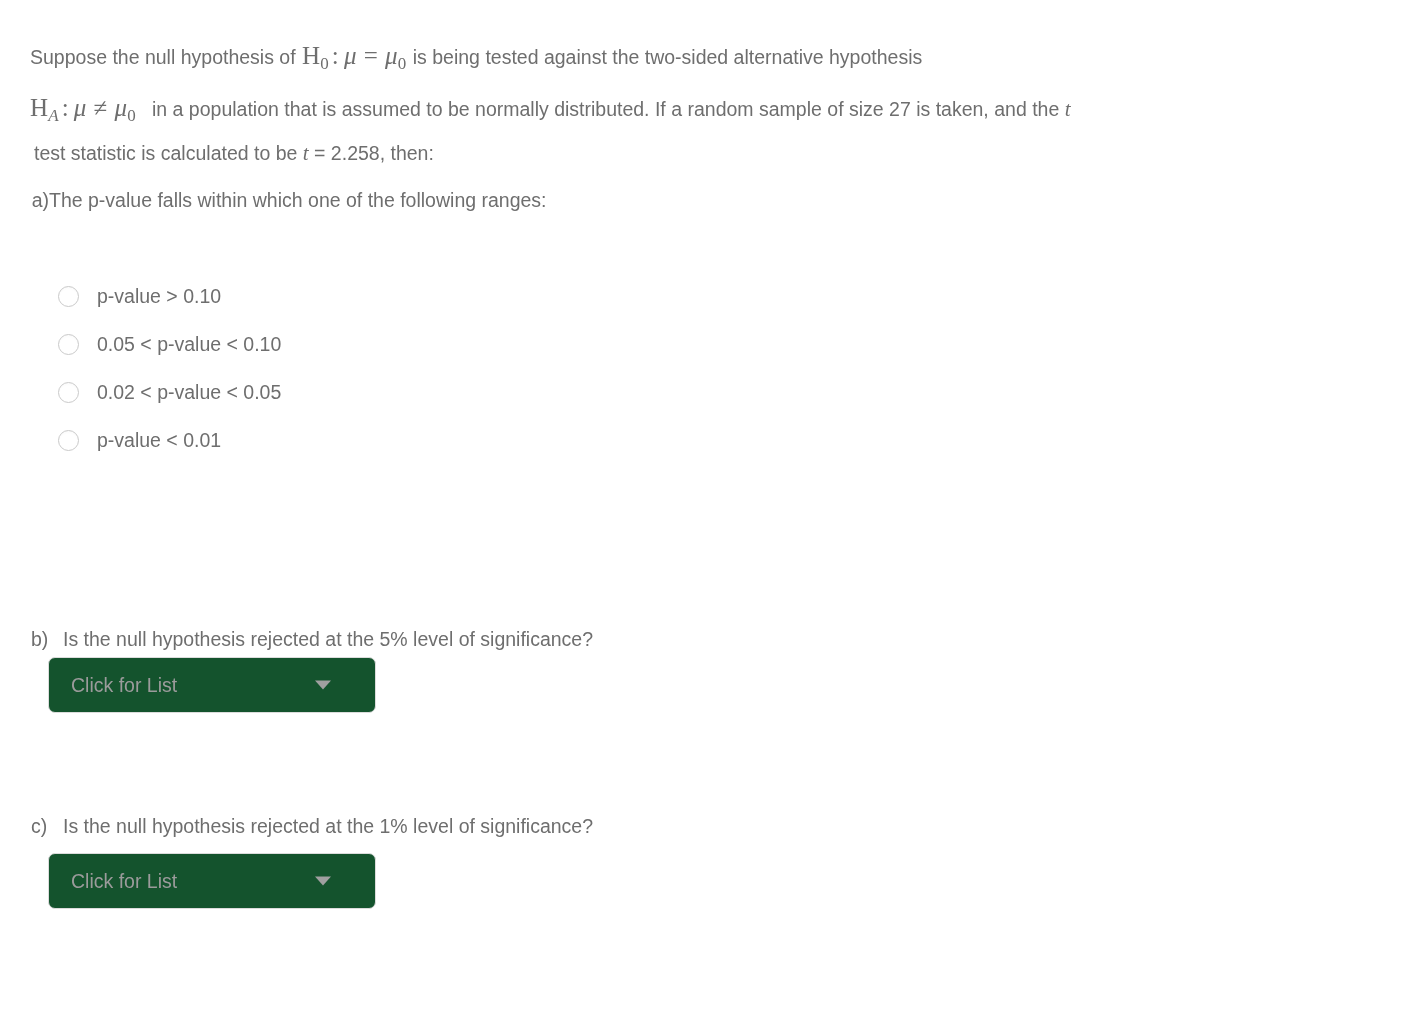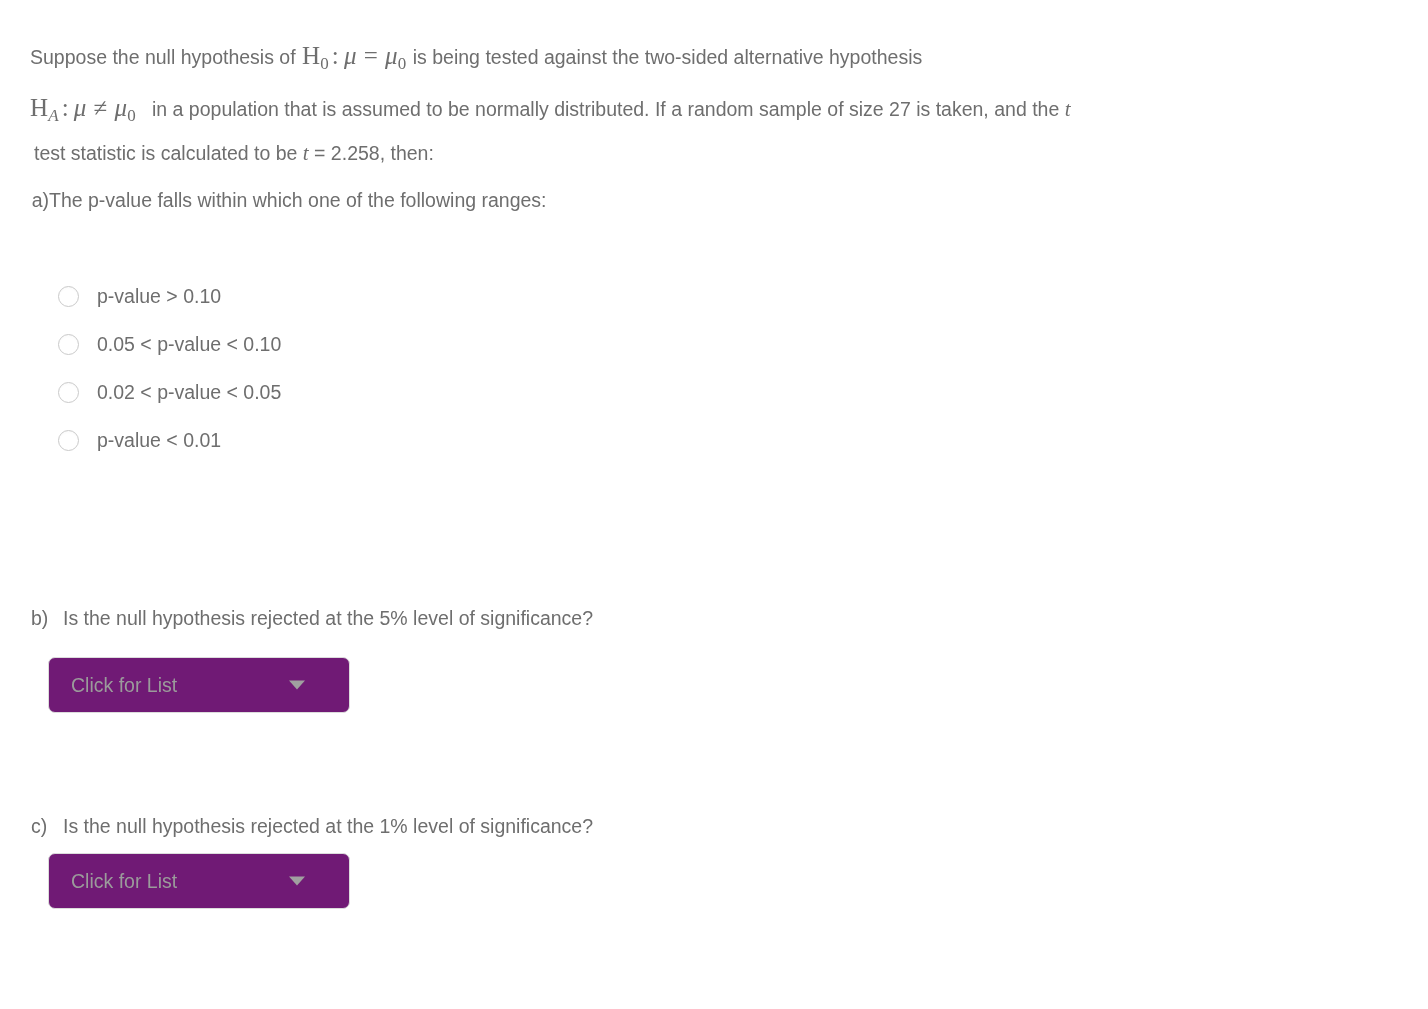--- a/index.html
+++ b/index.html
@@ -76,21 +76,21 @@
   .qhead {
     position: absolute;
     font-size: 19.5px;
     line-height: 26px;
     color: #6e6e6e;
     white-space: nowrap;
   }
   .qhead .marker { display: inline-block; width: 32px; }
 
   #q-a { left: 17px; top: 187px; text-align: right; }
-  #q-b { left: 31px; top: 605px; }
+  #q-b { left: 31px; top: 626px; }
   #q-c { left: 31px; top: 813px; }
 
   
   .options {
     position: absolute;
     left: 58px;
     top: 272px;
   }
   .option-row {
     display: flex;
@@ -109,25 +109,25 @@
   .option-label {
     margin-left: 18px;
     font-size: 19.5px;
     color: #6e6e6e;
     white-space: nowrap;
   }
 
   
   .dropdown {
     position: absolute;
-    width: 302px;
+    width: 328px;
     height: 56px;
     border: 1.4px solid #dcdcdc;
     border-radius: 7px;
-    background: #701a75;
+    background: #14532d;
     box-sizing: border-box;
   }
   #dd-b { left: 48px; top: 657px; }
   #dd-c { left: 48px; top: 853px; }
 
   .dropdown .dd-text {
     position: absolute;
     left: 22px;
     top: 50%;
     transform: translateY(-50%);

